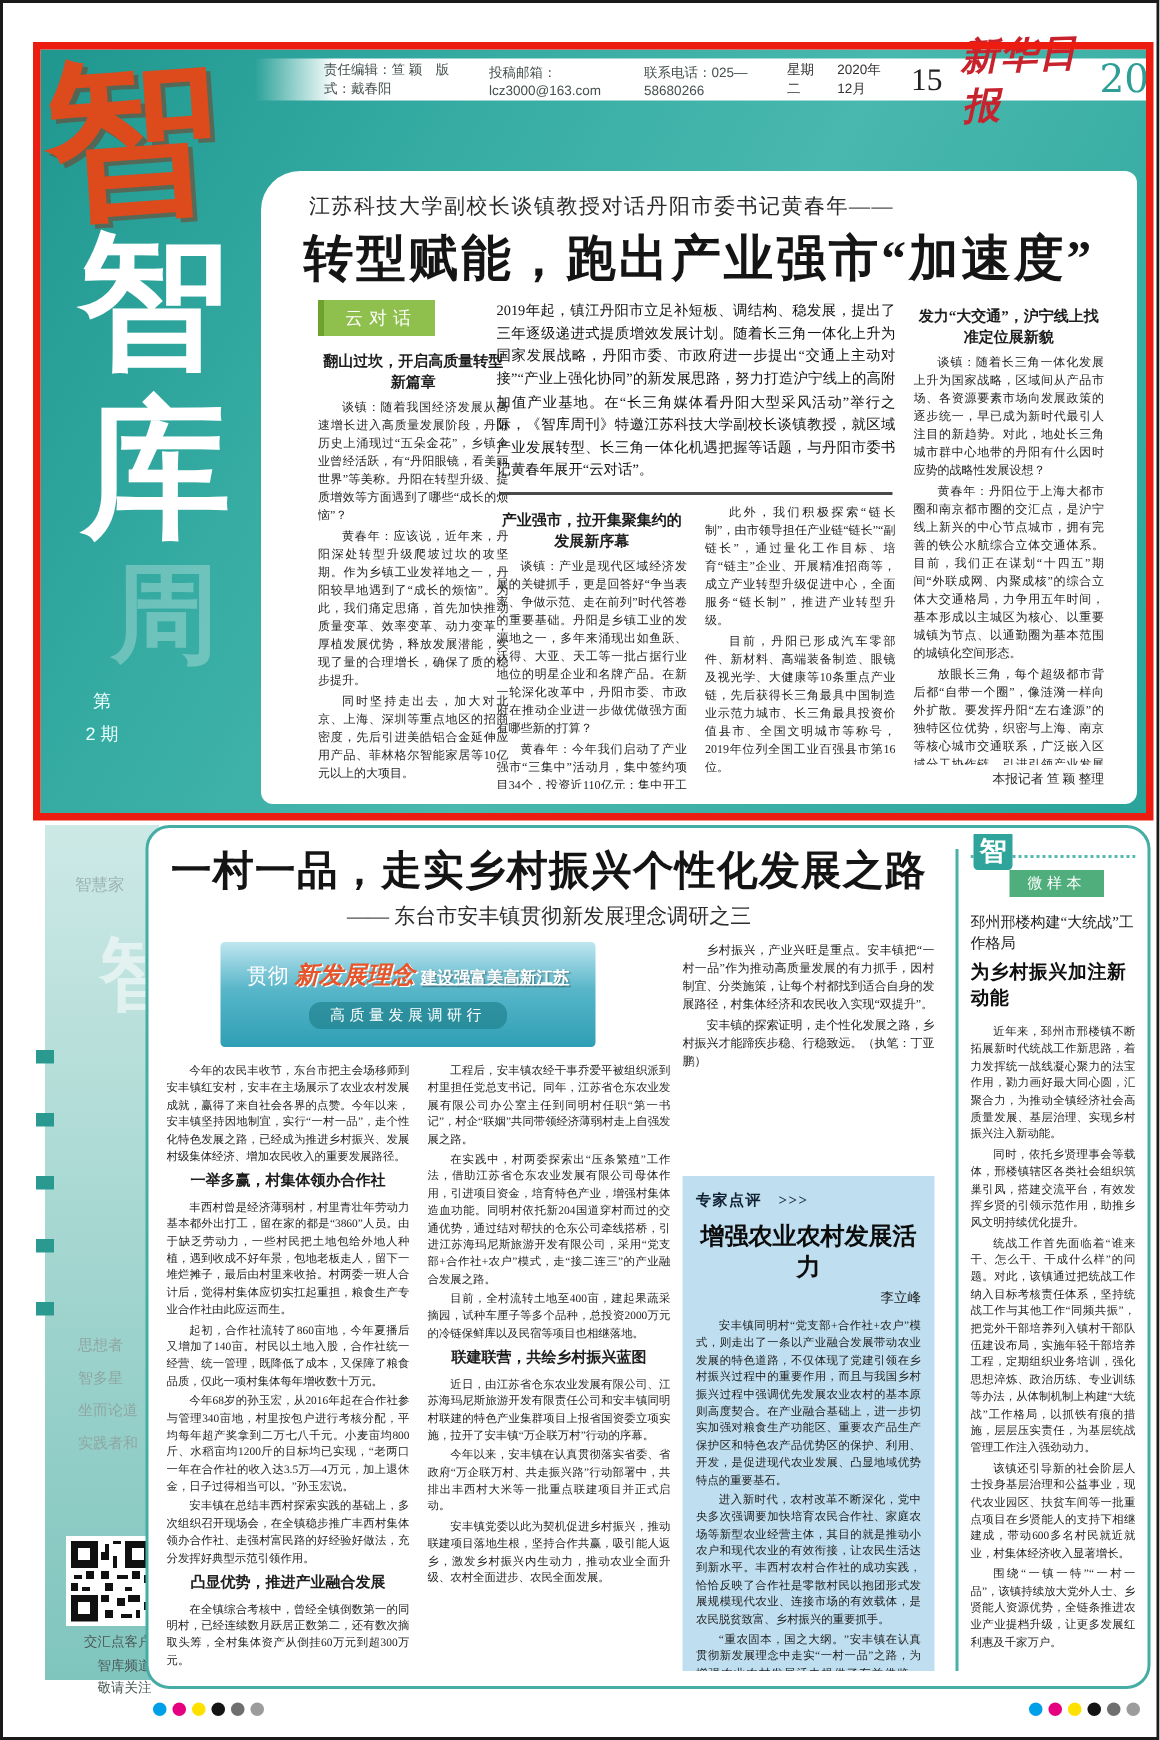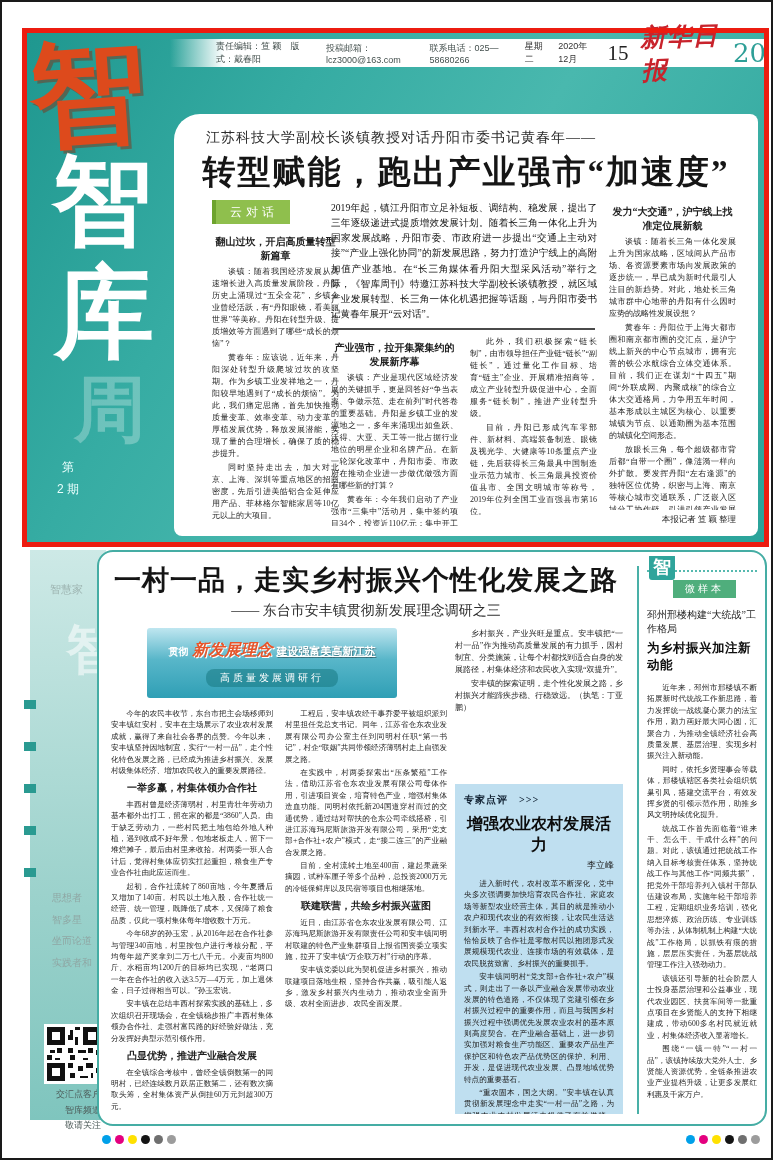--- a/index.html
+++ b/index.html
@@ -54,21 +54,21 @@
   .dots{position:absolute;top:1133px;display:flex;gap:4px;}
   .dot{width:9px;height:9px;border-radius:50%;display:inline-block;}
   
   .low-card{position:absolute;left:95px;top:548px;width:670px;height:576px;background:#fff;
             border:2px solid #45ada4;border-radius:16px;box-sizing:border-box;z-index:8;}
   .headline2{position:absolute;left:8px;top:10px;width:518px;text-align:center;font-size:27px;font-weight:bold;letter-spacing:1px;color:#141414;}
   .subtitle2{position:absolute;left:8px;top:50px;width:518px;text-align:center;font-size:14px;color:#2e2e2e;}
   .photo{position:absolute;left:48px;top:76px;width:250px;height:70px;border-radius:3px;overflow:hidden;
          background:linear-gradient(180deg,#bfe6f0 0%,#58b6c9 45%,#2f9fb5 100%);}
   .photo .row1{margin-top:12px;text-align:center;white-space:nowrap;}
-  .photo .w1{color:#fff;font-size:10px;font-weight:bold;}
+  .photo .w1{color:#fff;font-size:14px;font-weight:normal;}
   .photo .w2{color:#e8552a;font-size:16px;font-weight:bold;font-style:italic;text-shadow:1px 1px 0 #fff;}
   .photo .w3{color:#fff;font-size:11px;font-weight:bold;text-shadow:1px 1px 1px rgba(0,0,0,.35);text-decoration:underline;}
   .photo .row2{margin-top:6px;text-align:center;}
   .photo .w4{display:inline-block;background:rgba(24,120,130,.55);color:#fff;font-size:10px;letter-spacing:3px;padding:2px 14px;border-radius:8px;}
   .vdivide{position:absolute;left:538px;top:14px;height:548px;border-left:2px solid #49b0a7;}
   .sidebar2{position:absolute;left:548px;top:4px;width:110px;height:566px;overflow:hidden;}
   .dotline{border:none;border-top:2px dotted #56b9af;margin:14px 0 4px 0;}
   .zhi-badge{position:absolute;left:2px;top:-2px;width:26px;height:26px;background:linear-gradient(135deg,#2fa49b,#1d8density);
              background:#2fa49b;color:#fff;font-size:18px;font-weight:bold;text-align:center;line-height:26px;border-radius:3px;}
   .tag2{display:inline-block;background:#4fae7c;color:#fff;font-size:10px;letter-spacing:3px;padding:2px 12px;
@@ -269,31 +269,32 @@
 
     <div class="col body-sm" style="left:186px;top:156px;width:162px;height:404px;font-size:7.6px;">
       <div>
           <p class="para">工程后，安丰镇农经干事乔爱平被组织派到村里担任党总支书记。同年，江苏省仓东农业发展有限公司办公室主任到同明村任职“第一书记”，村企“联姻”共同带领经济薄弱村走上自强发展之路。</p>
           <p class="para">在实践中，村两委探索出“压条繁殖”工作法，借助江苏省仓东农业发展有限公司母体作用，引进项目资金，培育特色产业，增强村集体造血功能。同明村依托新204国道穿村而过的交通优势，通过结对帮扶的仓东公司牵线搭桥，引进江苏海玛尼斯旅游开发有限公司，采用“党支部+合作社+农户”模式，走“接二连三”的产业融合发展之路。</p>
           <p class="para">目前，全村流转土地至400亩，建起果蔬采摘园，试种车厘子等多个品种，总投资2000万元的冷链保鲜库以及民宿等项目也相继落地。</p>
         </div>
       <div class="subhead">联建联营，共绘乡村振兴蓝图</div>
       <div>
           <p class="para">近日，由江苏省仓东农业发展有限公司、江苏海玛尼斯旅游开发有限责任公司和安丰镇同明村联建的特色产业集群项目上报省国资委立项实施，拉开了安丰镇“万企联万村”行动的序幕。</p>
+          <p class="para">今年以来，安丰镇在认真贯彻落实省委、省政府“万企联万村、共走振兴路”行动部署中，共排出丰西村大米等一批重点联建项目并正式启动。</p>
           <p class="para">安丰镇党委以此为契机促进乡村振兴，推动联建项目落地生根，坚持合作共赢，吸引能人返乡，激发乡村振兴内生动力，推动农业全面升级、农村全面进步、农民全面发展。</p>
         </div>
     </div>
 
     <div class="expert">
       <div class="lbl">专家点评　&gt;&gt;&gt;</div>
       <div class="ttl">增强农业农村发展活力</div>
       <div class="auth">李立峰</div>
       <div style="text-align:justify;">
+          <p class="para">安丰镇同明村“党支部+合作社+农户”模式，则走出了一条以产业融合发展带动农业发展的特色道路，不仅体现了党建引领在乡村振兴过程中的重要作用，而且与我国乡村振兴过程中强调优先发展农业农村的基本原则高度契合。在产业融合基础上，进一步切实加强对粮食生产功能区、重要农产品生产保护区和特色农产品优势区的保护、利用、开发，是促进现代农业发展、凸显地域优势特点的重要基石。</p>
           <p class="para">进入新时代，农村改革不断深化，党中央多次强调要加快培育农民合作社、家庭农场等新型农业经营主体，其目的就是推动小农户和现代农业的有效衔接，让农民生活达到新水平。丰西村农村合作社的成功实践，恰恰反映了合作社是零散村民以抱团形式发展规模现代农业、连接市场的有效载体，是农民脱贫致富、乡村振兴的重要抓手。</p>
-          <p class="para">安丰镇同明村“党支部+合作社+农户”模式，则走出了一条以产业融合发展带动农业发展的特色道路，不仅体现了党建引领在乡村振兴过程中的重要作用，而且与我国乡村振兴过程中强调优先发展农业农村的基本原则高度契合。在产业融合基础上，进一步切实加强对粮食生产功能区、重要农产品生产保护区和特色农产品优势区的保护、利用、开发，是促进现代农业发展、凸显地域优势特点的重要基石。</p>
           <p class="para">“重农固本，国之大纲。”安丰镇在认真贯彻新发展理念中走实“一村一品”之路，为增强农业农村发展活力提供了有益借鉴。（作者为江苏省社会科学院研究员）</p>
         </div>
     </div>
 
     <div class="vdivide"></div>
 
     <div class="sidebar2">
       <div class="zhi-badge">智</div>
       <hr class="dotline">
       <span class="tag2">微样本</span>

